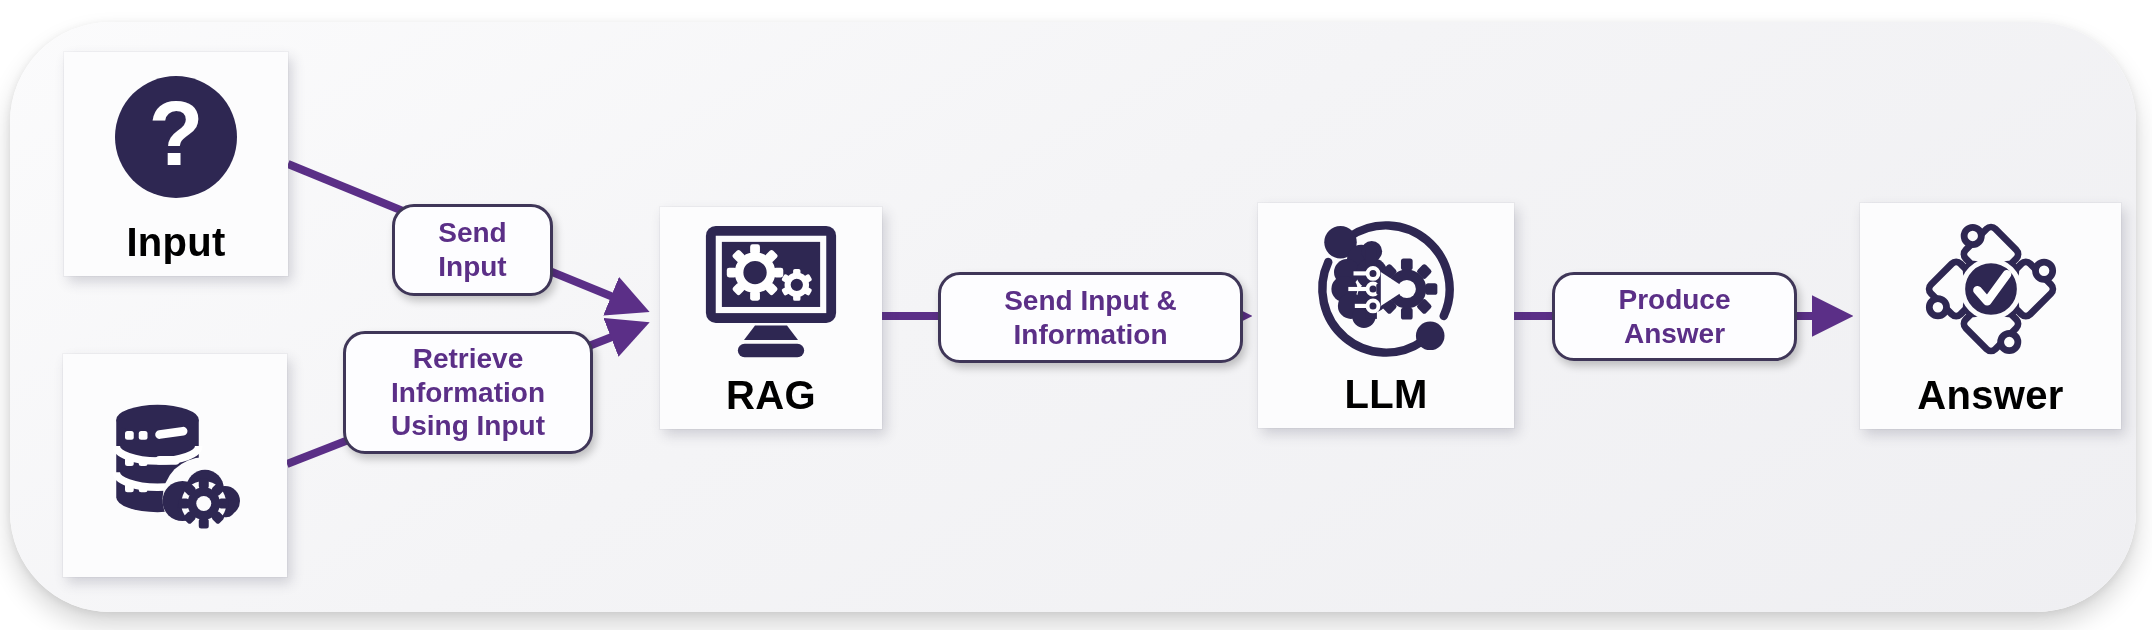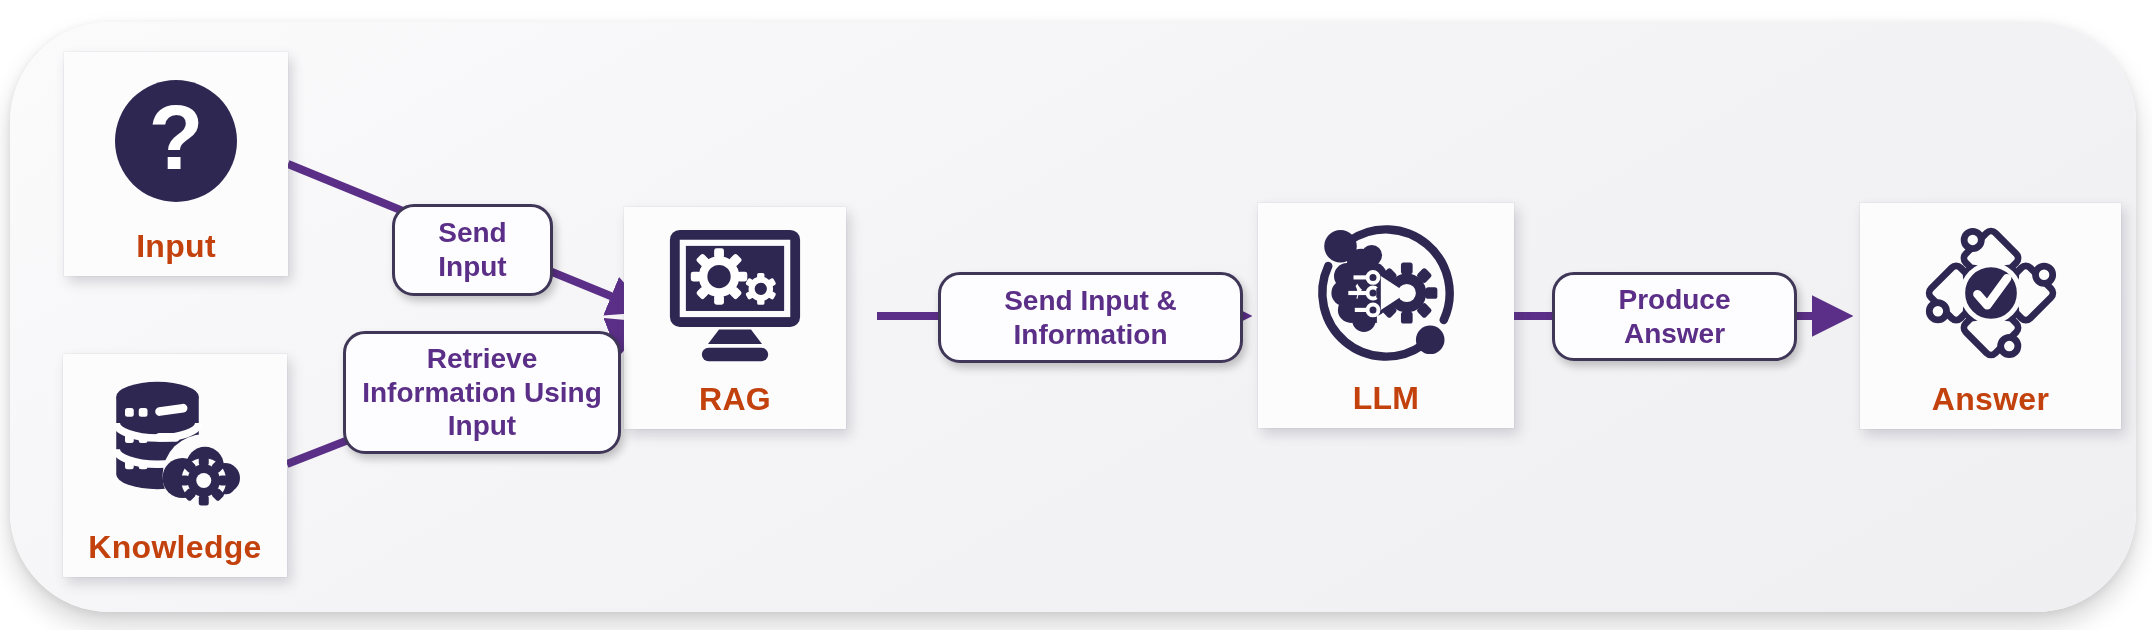--- a/index.html
+++ b/index.html
@@ -16,21 +16,21 @@
   svg.connectors{position:absolute;left:0;top:0;z-index:1;}
   .edge{stroke:#5b2f87;stroke-width:8;fill:none;}
 
   .card{
     position:absolute;background:#fcfcfd;z-index:2;
     display:flex;flex-direction:column;align-items:center;justify-content:flex-end;
     box-shadow:4px 6px 12px rgba(60,60,85,.20), 0 0 0 1px rgba(120,120,140,.06);
   }
   .card .icon{flex:1;width:100%;display:flex;align-items:center;justify-content:center;}
   .card-label{
-    font-size:32px;font-weight:800;color:#c2410c;letter-spacing:.3px;
+    font-size:40px;font-weight:800;color:#000000;letter-spacing:.3px;
     margin-bottom:14px;line-height:1;
   }
 
   .q-circle{width:122px;height:122px;border-radius:50%;background:#2e2752;
     display:flex;align-items:center;justify-content:center;}
   .q-mark{color:#ffffff;font-size:90px;font-weight:800;line-height:1;transform:translateY(-3px);}
 
   .pill{
     position:absolute;z-index:3;box-sizing:border-box;
     background:#fdfdff;border:3px solid #3f3658;border-radius:22px;
@@ -103,24 +103,23 @@
           <rect x="79" y="70" width="8" height="8" rx="2" transform="rotate(135 83 90)"></rect>
           <rect x="79" y="70" width="8" height="8" rx="2" transform="rotate(180 83 90)"></rect>
           <rect x="79" y="70" width="8" height="8" rx="2" transform="rotate(225 83 90)"></rect>
           <rect x="79" y="70" width="8" height="8" rx="2" transform="rotate(270 83 90)"></rect>
           <rect x="79" y="70" width="8" height="8" rx="2" transform="rotate(315 83 90)"></rect>
           <circle cx="83" cy="90" r="13"></circle>
         </g>
         <circle cx="83" cy="90" r="6" fill="#fcfcfd"></circle>
       </svg>
     </span>
-    <span class="card-label">Knowledge</span>
-  </div>
-
-  <div class="card" style="left:624px;top:207px;width:222px;height:222px">
+  </div>
+
+  <div class="card" style="left:660px;top:207px;width:222px;height:222px">
     <span class="icon">
       <svg viewBox="0 0 130 114" width="160" height="140">
         <rect x="12" y="4" width="106" height="79" rx="8" fill="#2e2752"></rect>
         <rect x="20" y="12" width="90" height="63" fill="#fcfcfd"></rect>
         <rect x="25" y="17" width="80" height="53" fill="#2e2752"></rect>
         <g fill="#ffffff">
           <rect x="48" y="19" width="8" height="8" rx="2"></rect>
           <rect x="48" y="19" width="8" height="8" rx="2" transform="rotate(45 52 42)"></rect>
           <rect x="48" y="19" width="8" height="8" rx="2" transform="rotate(90 52 42)"></rect>
           <rect x="48" y="19" width="8" height="8" rx="2" transform="rotate(135 52 42)"></rect>
@@ -215,21 +214,21 @@
         <path d="M54,66 L62,75 L78,53" stroke="#ffffff" stroke-width="7" fill="none" stroke-linecap="round" stroke-linejoin="round"></path>
       </svg>
     </span>
     <span class="card-label">Answer</span>
   </div>
 
   <div class="pill" style="left:392px;top:204px;width:161px;height:92px">
     <span>Send Input</span>
   </div>
 
-  <div class="pill" style="left:343px;top:331px;width:278px;height:123px">
+  <div class="pill" style="left:343px;top:331px;width:250px;height:123px">
     <span>Retrieve Information Using Input</span>
   </div>
 
   <div class="pill" style="left:938px;top:272px;width:305px;height:91px">
     <span>Send Input &amp; Information</span>
   </div>
 
   <div class="pill pill-produce" style="left:1552px;top:272px;width:245px;height:89px">
     <span>Produce Answer</span>
   </div>

